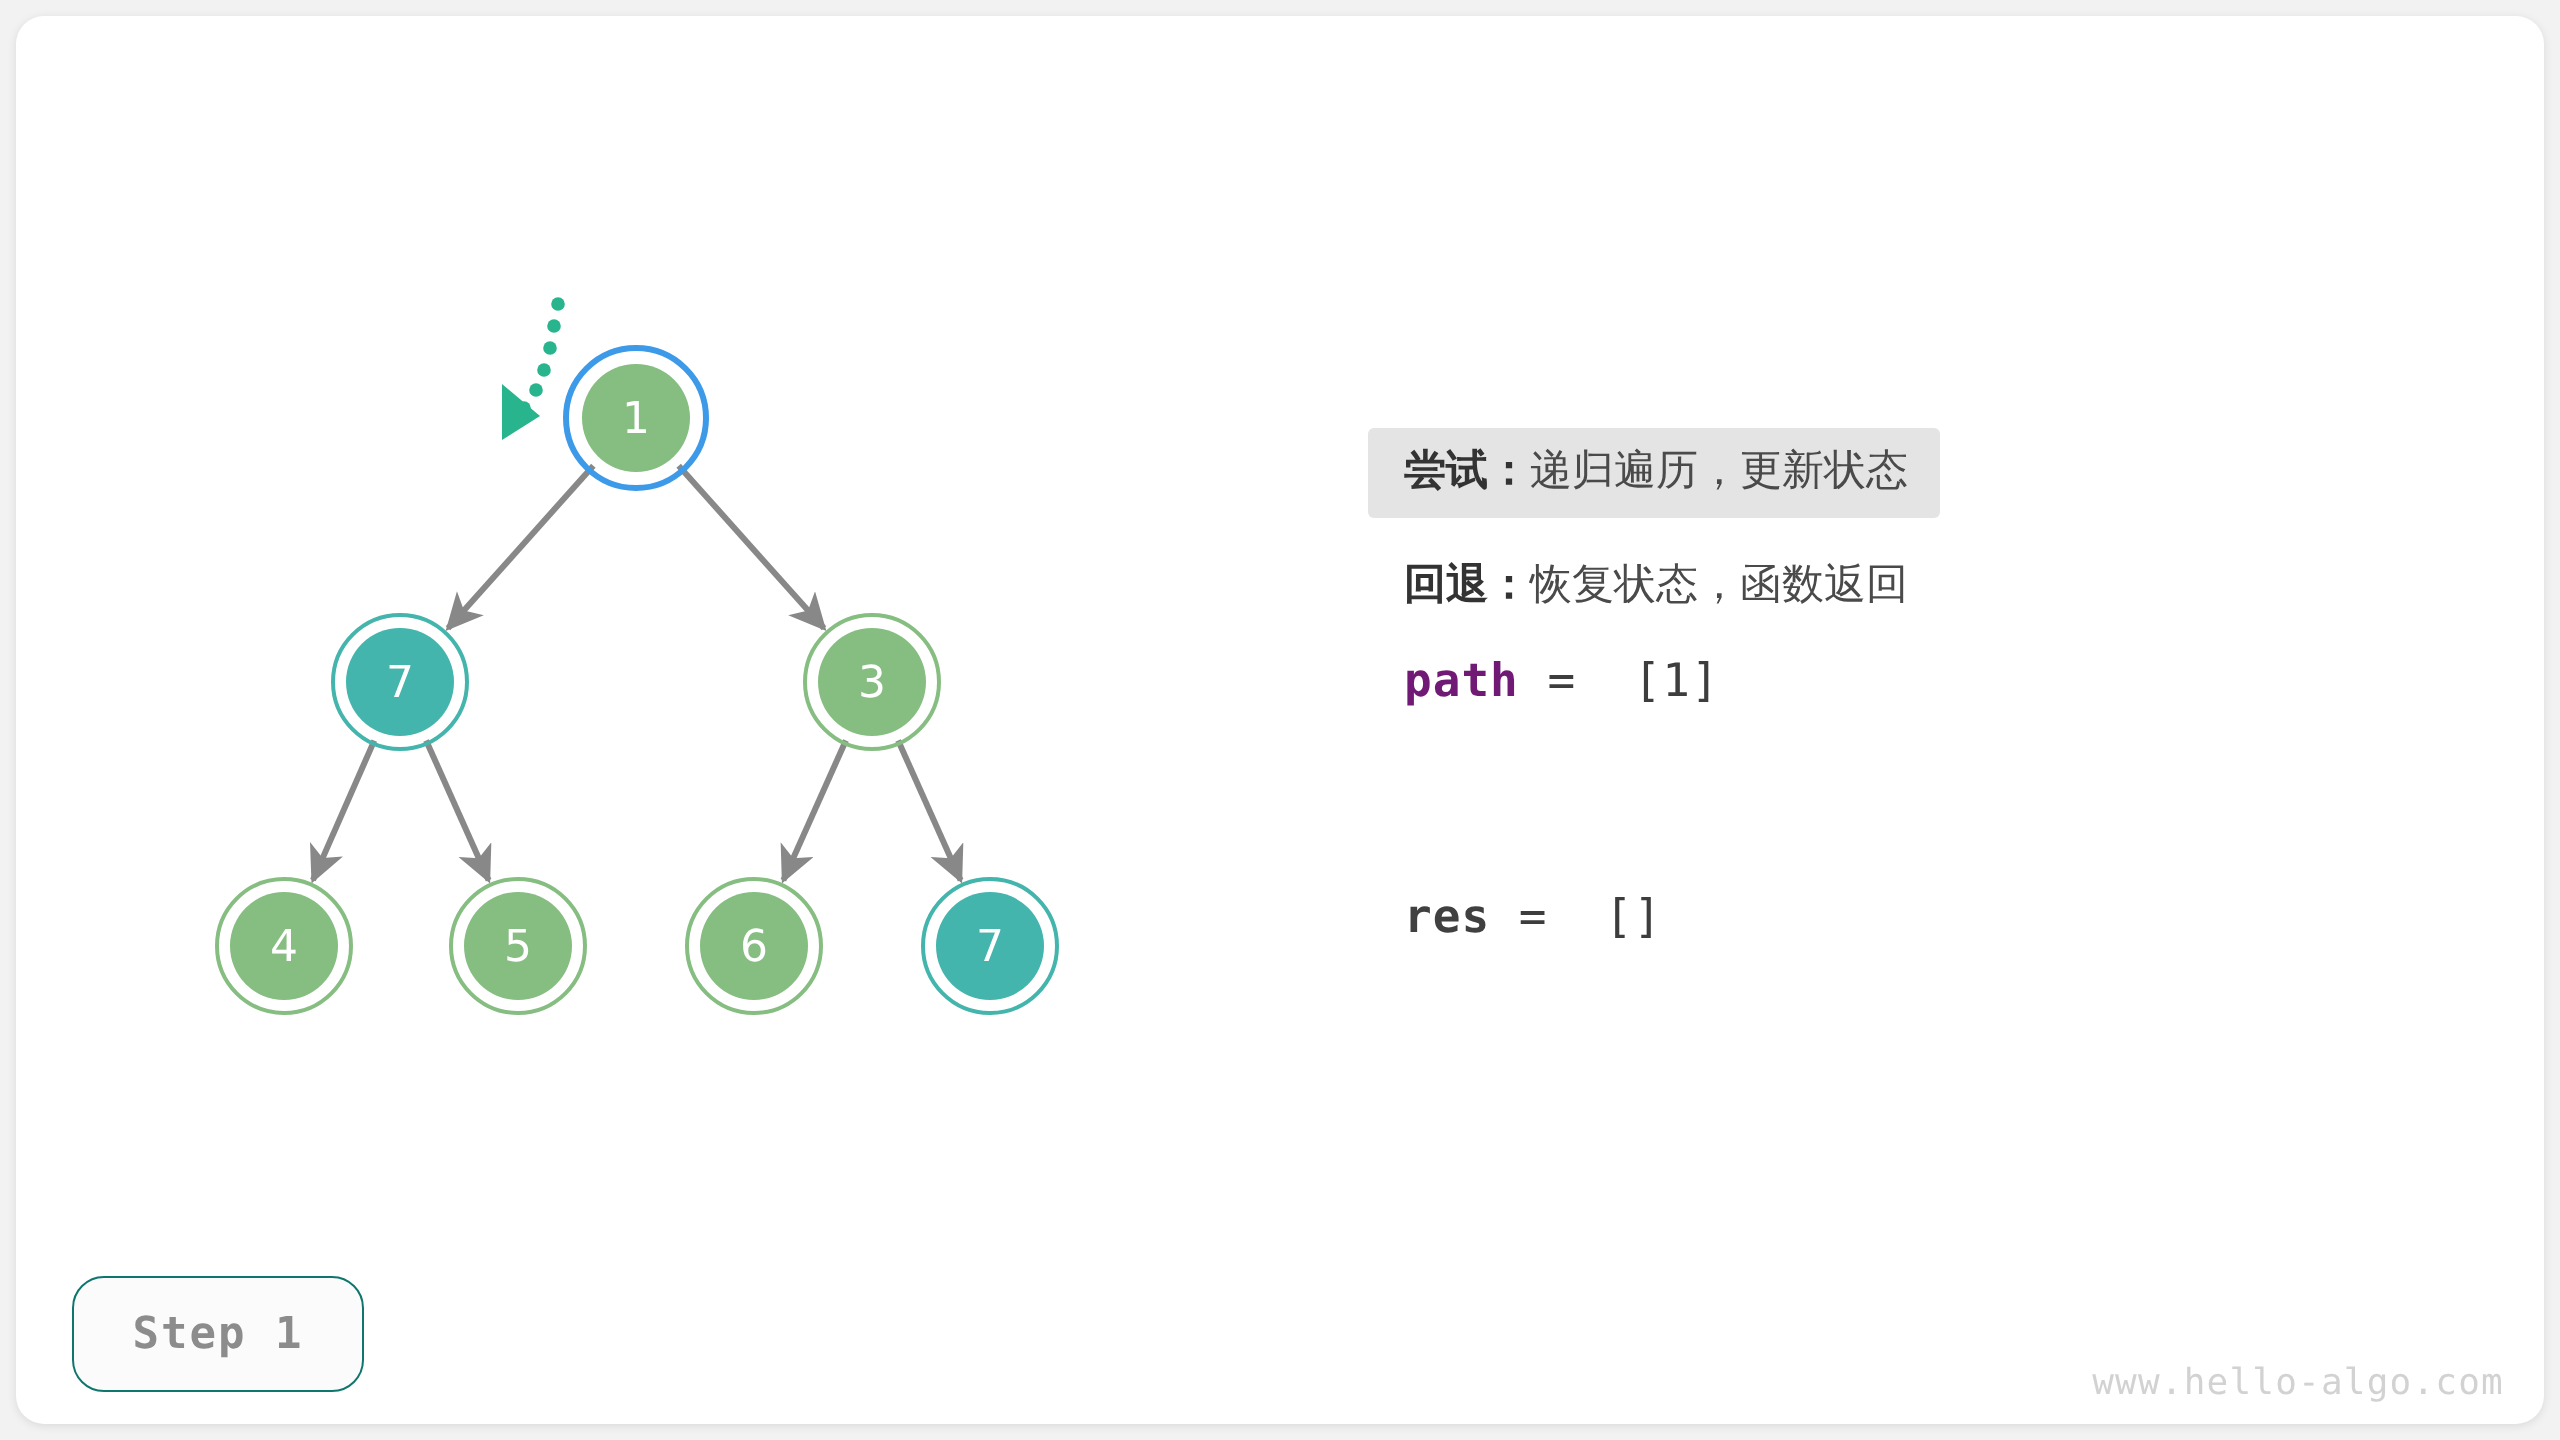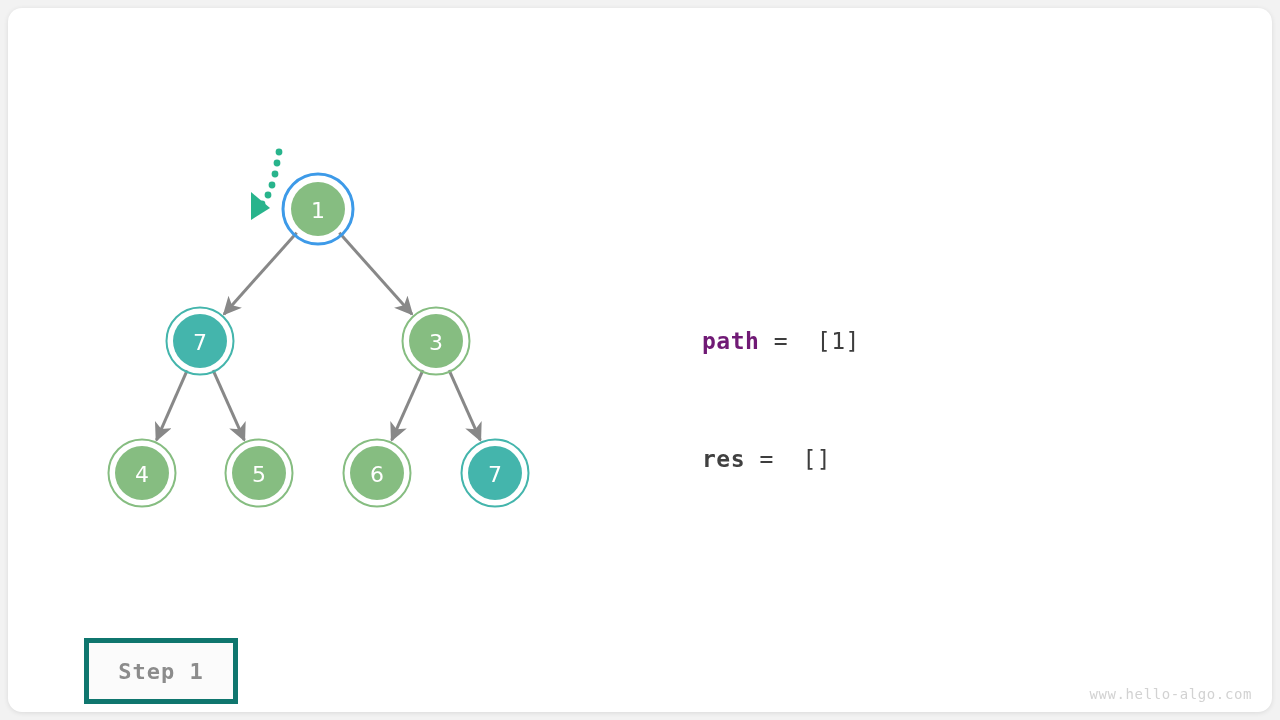--- a/index.html
+++ b/index.html
@@ -85,41 +85,40 @@
   #path-row { top: 328px; }
   #res-row  { top: 446px; }
 
   
   .step-badge {
     position: absolute;
     left: 36px;
     top: 638px;
     width: 144px;
     height: 56px;
-    border: 5px solid #0f766e;
-    border-radius: 0;
+    border: 1px solid #0f766e;
+    border-radius: 16px;
     background: #fbfbfb;
     display: flex;
     align-items: center;
     justify-content: center;
     font-family: "DejaVu Sans Mono", "Liberation Mono", monospace;
     font-size: 22px;
     font-weight: bold;
     color: #8c8c8c;
     letter-spacing: 1px;
-    margin-left: 48px;
   }
 
   
   .watermark {
     position: absolute;
     right: 28px;
     bottom: 18px;
     font-family: "DejaVu Sans Mono", "Liberation Mono", monospace;
-    font-size: 14px;
+    font-size: 18px;
     color: #d2d2d2;
     letter-spacing: 0.6px;
   }
 </style>
 </head>
 <body>
 
 <div id="canvas">
 
   <div class="card"></div>
@@ -179,20 +178,25 @@
         <circle cx="279" cy="152" r="3.4" fill="#28b48c"></circle>
         <circle cx="277" cy="163" r="3.4" fill="#28b48c"></circle>
         <circle cx="275" cy="174" r="3.4" fill="#28b48c"></circle>
         <circle cx="272" cy="185" r="3.4" fill="#28b48c"></circle>
         <circle cx="268" cy="195" r="3.4" fill="#28b48c"></circle>
         <circle cx="262" cy="204" r="3.4" fill="#28b48c"></circle>
         <path d="M 251 192 L 270 208 L 251 220 Z" fill="#28b48c"></path>
       </g>
   </svg>
 
+  <div class="info-panel">
+    <div class="info-line boxed"><span class="kw">尝试：</span><span>递归遍历，更新状态</span></div>
+    <div style="height:12px"></div>
+    <div class="info-line plain"><span class="kw">回退：</span><span>恢复状态，函数返回</span></div>
+  </div>
 
   <div class="code-row code-line" id="path-row"><span class="var-path">path</span><span> =  [1]</span></div>
 
   <div class="code-row code-line" id="res-row"><span class="var-res">res</span><span> =  []</span></div>
 
   <div class="step-badge">
       <span>Step 1</span>
     </div>
 
   <div class="watermark">www.hello-algo.com</div>

